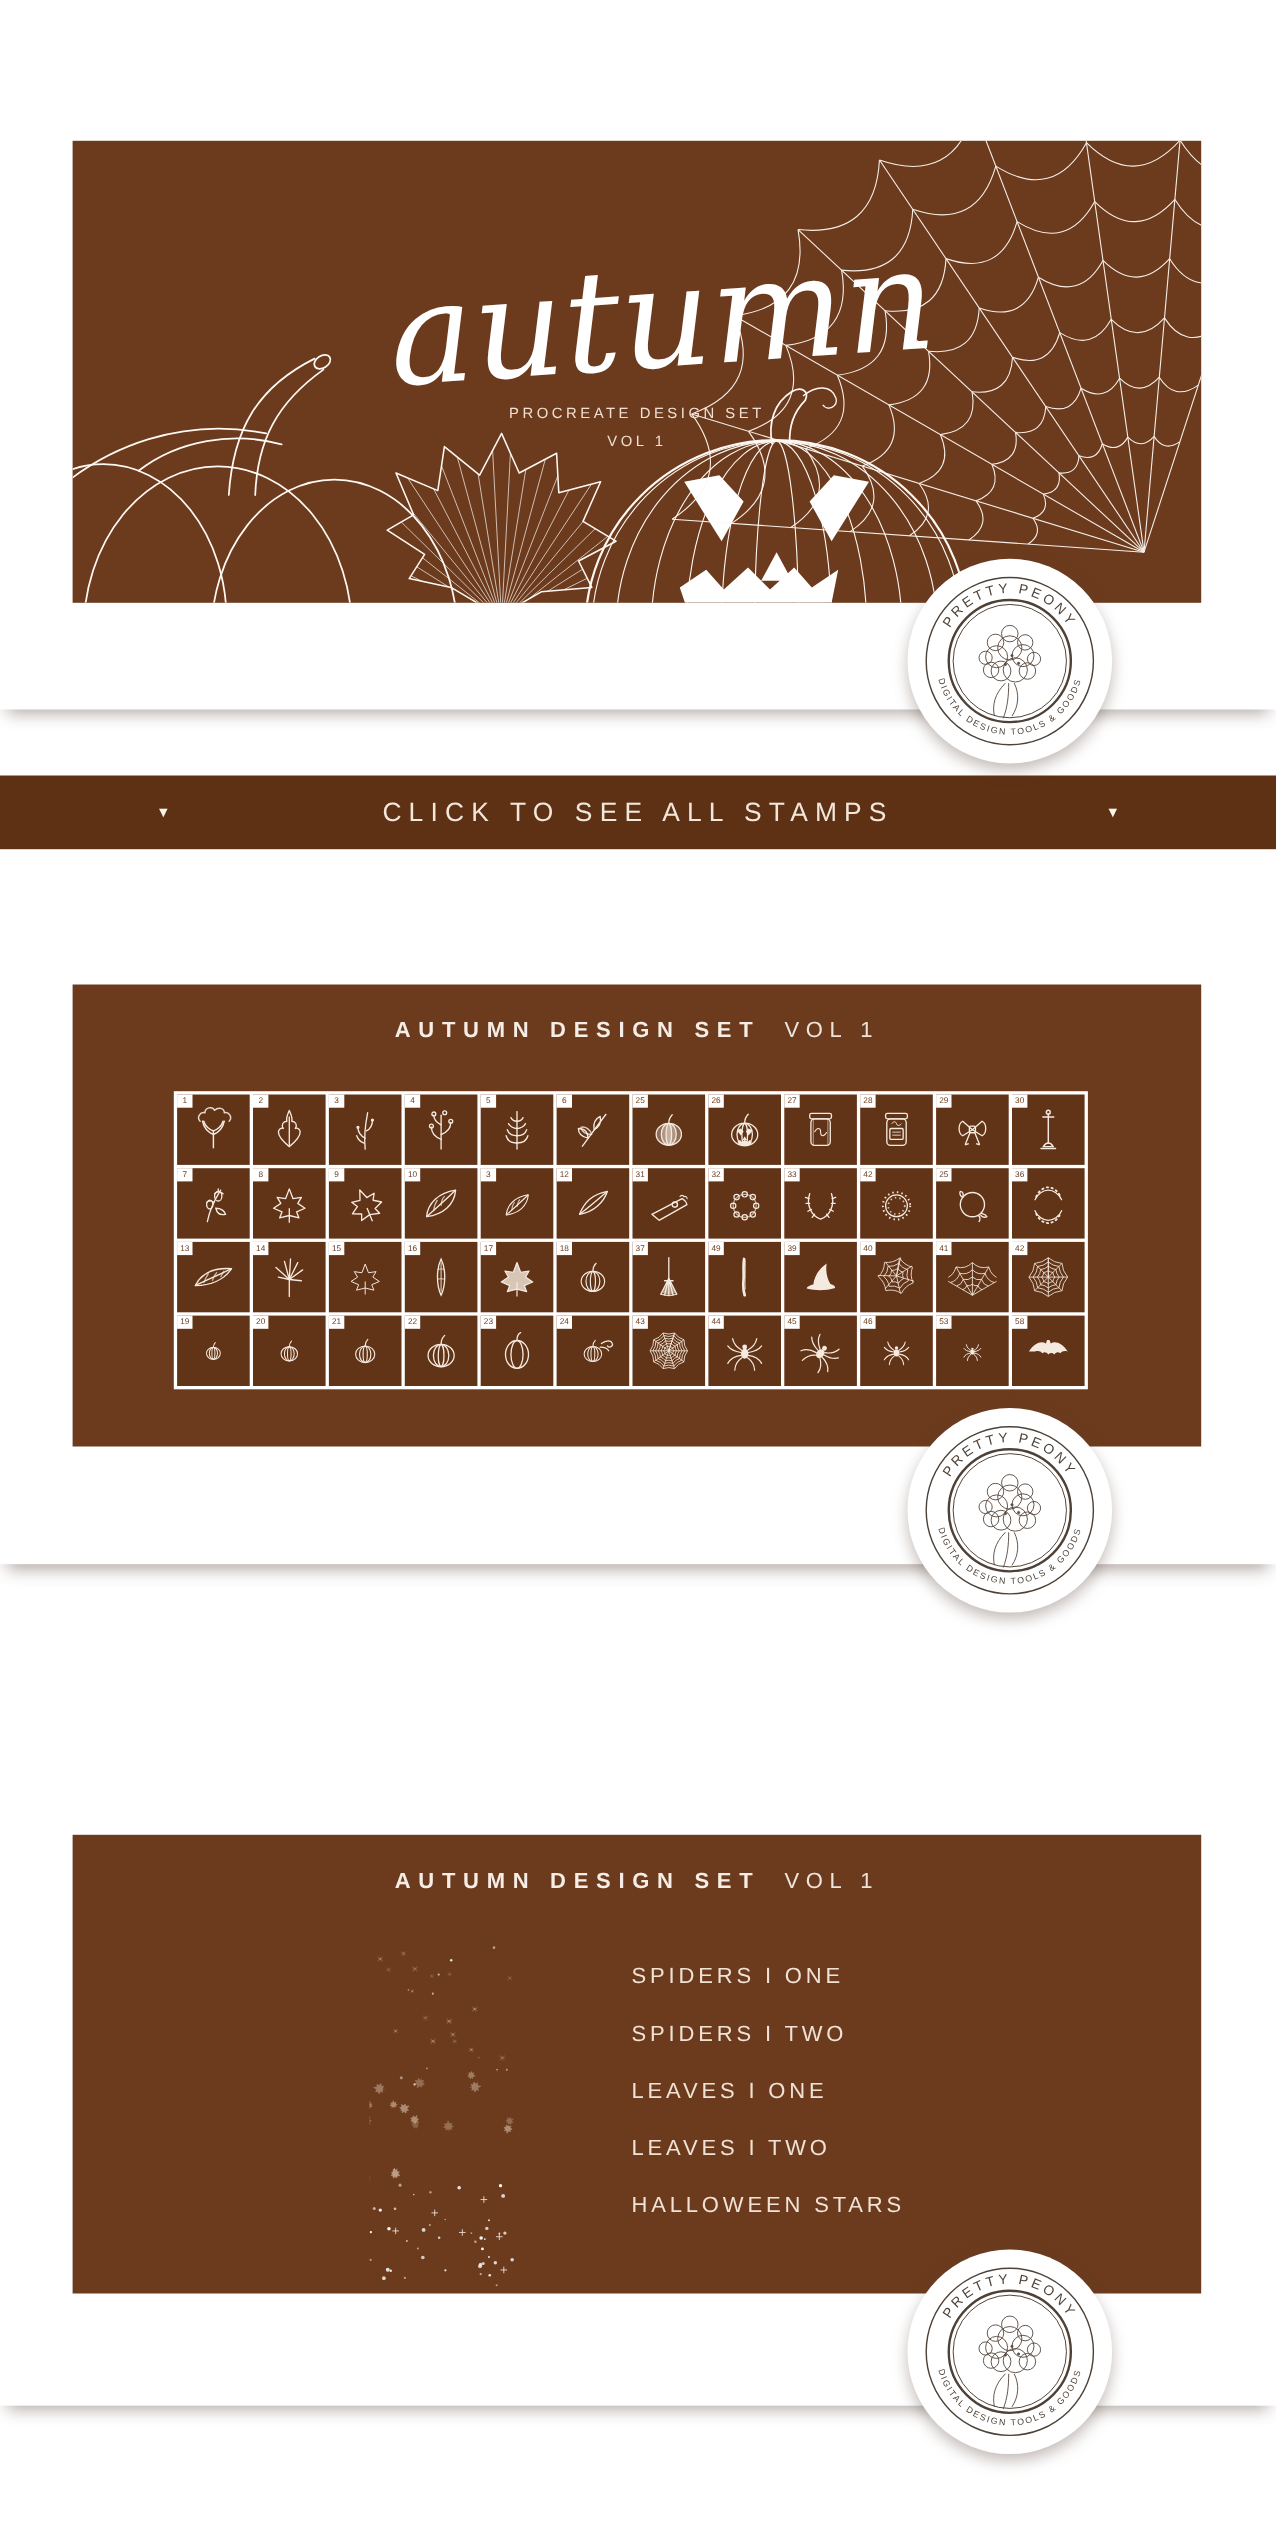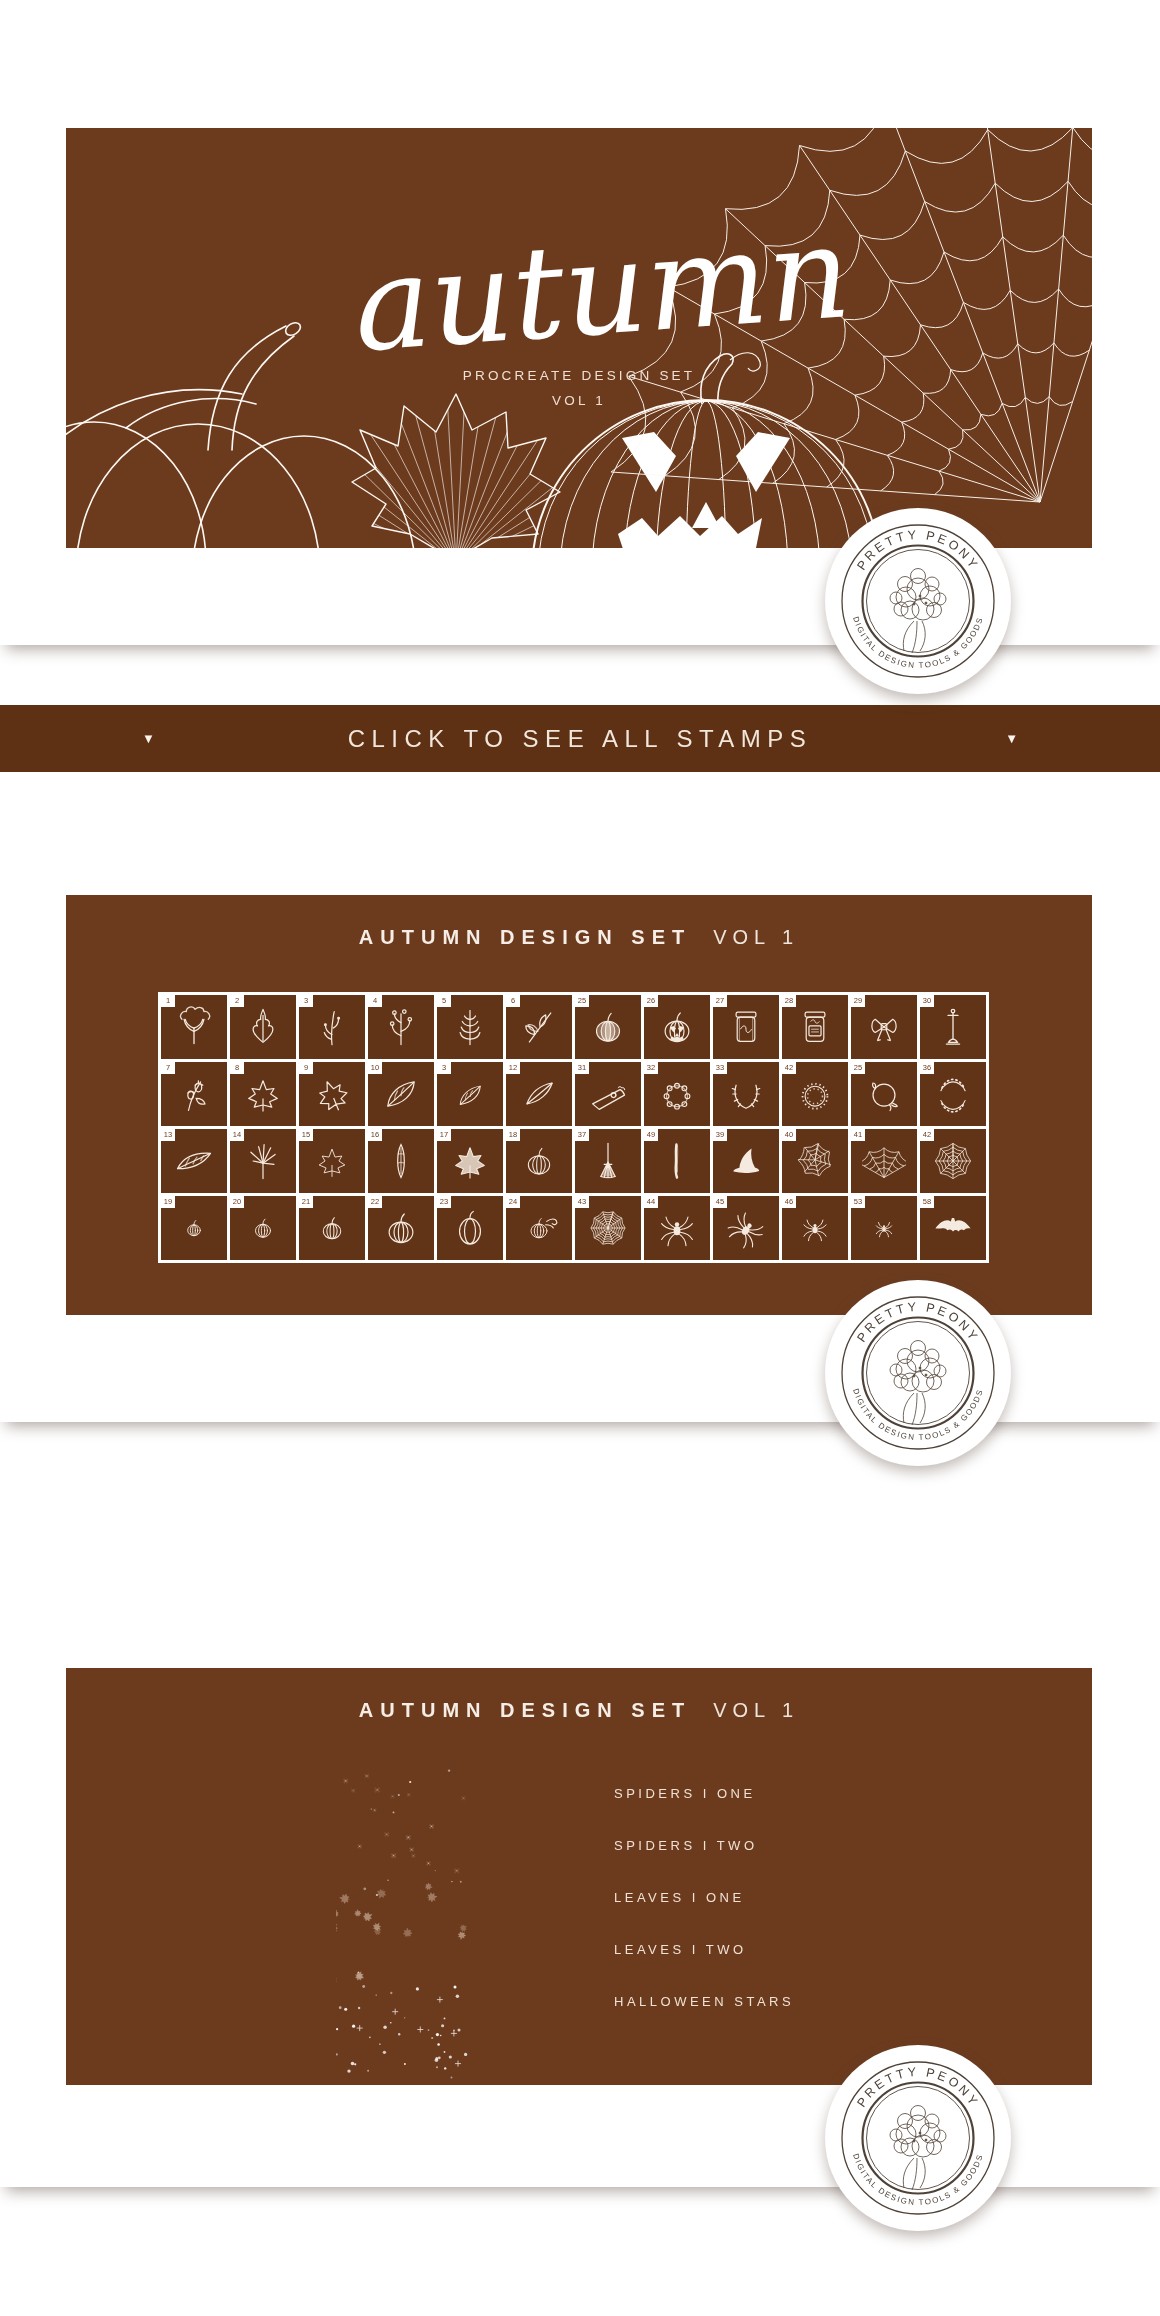--- a/index.html
+++ b/index.html
@@ -31,21 +31,21 @@
   
   .stamp-grid{position:absolute;left:92px;top:97px;background:#ffffff;padding:3px;
     display:grid;grid-template-columns:repeat(12,66px);grid-auto-rows:64px;gap:3px;}
   .cell{position:relative;background:#613418;display:flex;align-items:center;justify-content:center;}
   .tag{position:absolute;top:0;left:0;width:14px;height:12px;background:#ffffff;color:#6C3B1E;
     font-size:7.5px;line-height:12px;text-align:center;}
   svg.stamp{width:46px;height:44px;color:#F5EADF;display:block;}
 
   
   .brush-list{position:absolute;left:508px;top:118px;margin:0;padding:0;list-style:none;}
-  .brush-list li{height:18px;margin-bottom:34px;font-size:13px;letter-spacing:3.5px;color:#F0E2D5;white-space:nowrap;margin-left:40px;}
+  .brush-list li{height:18px;margin-bottom:34px;font-size:20px;letter-spacing:3.5px;color:#F0E2D5;white-space:nowrap;}
   .scatter{position:absolute;left:270px;top:98px;width:210px;height:315px;color:#E6D6C8;display:block;}
 
   
   .badge{position:absolute;width:190px;height:190px;z-index:60;filter:drop-shadow(0 6px 7px rgba(80,60,50,.35));}
   .badge-1{left:823px;top:506px;} .badge-2{left:823px;top:1278px;} .badge-3{left:823px;top:2043px;}
   .badge-svg{width:190px;height:190px;display:block;}
   .ring{fill:none;stroke:#4E4238;}
   .badge-top-text{font-size:12.5px;letter-spacing:3px;fill:#4E4238;text-anchor:middle;font-family:"Liberation Sans",sans-serif;}
   .badge-bot-text{font-size:8px;letter-spacing:1.6px;fill:#4E4238;text-anchor:middle;font-family:"Liberation Sans",sans-serif;}
   .flower{stroke:#5A4B40;fill:none;stroke-width:.85;}

